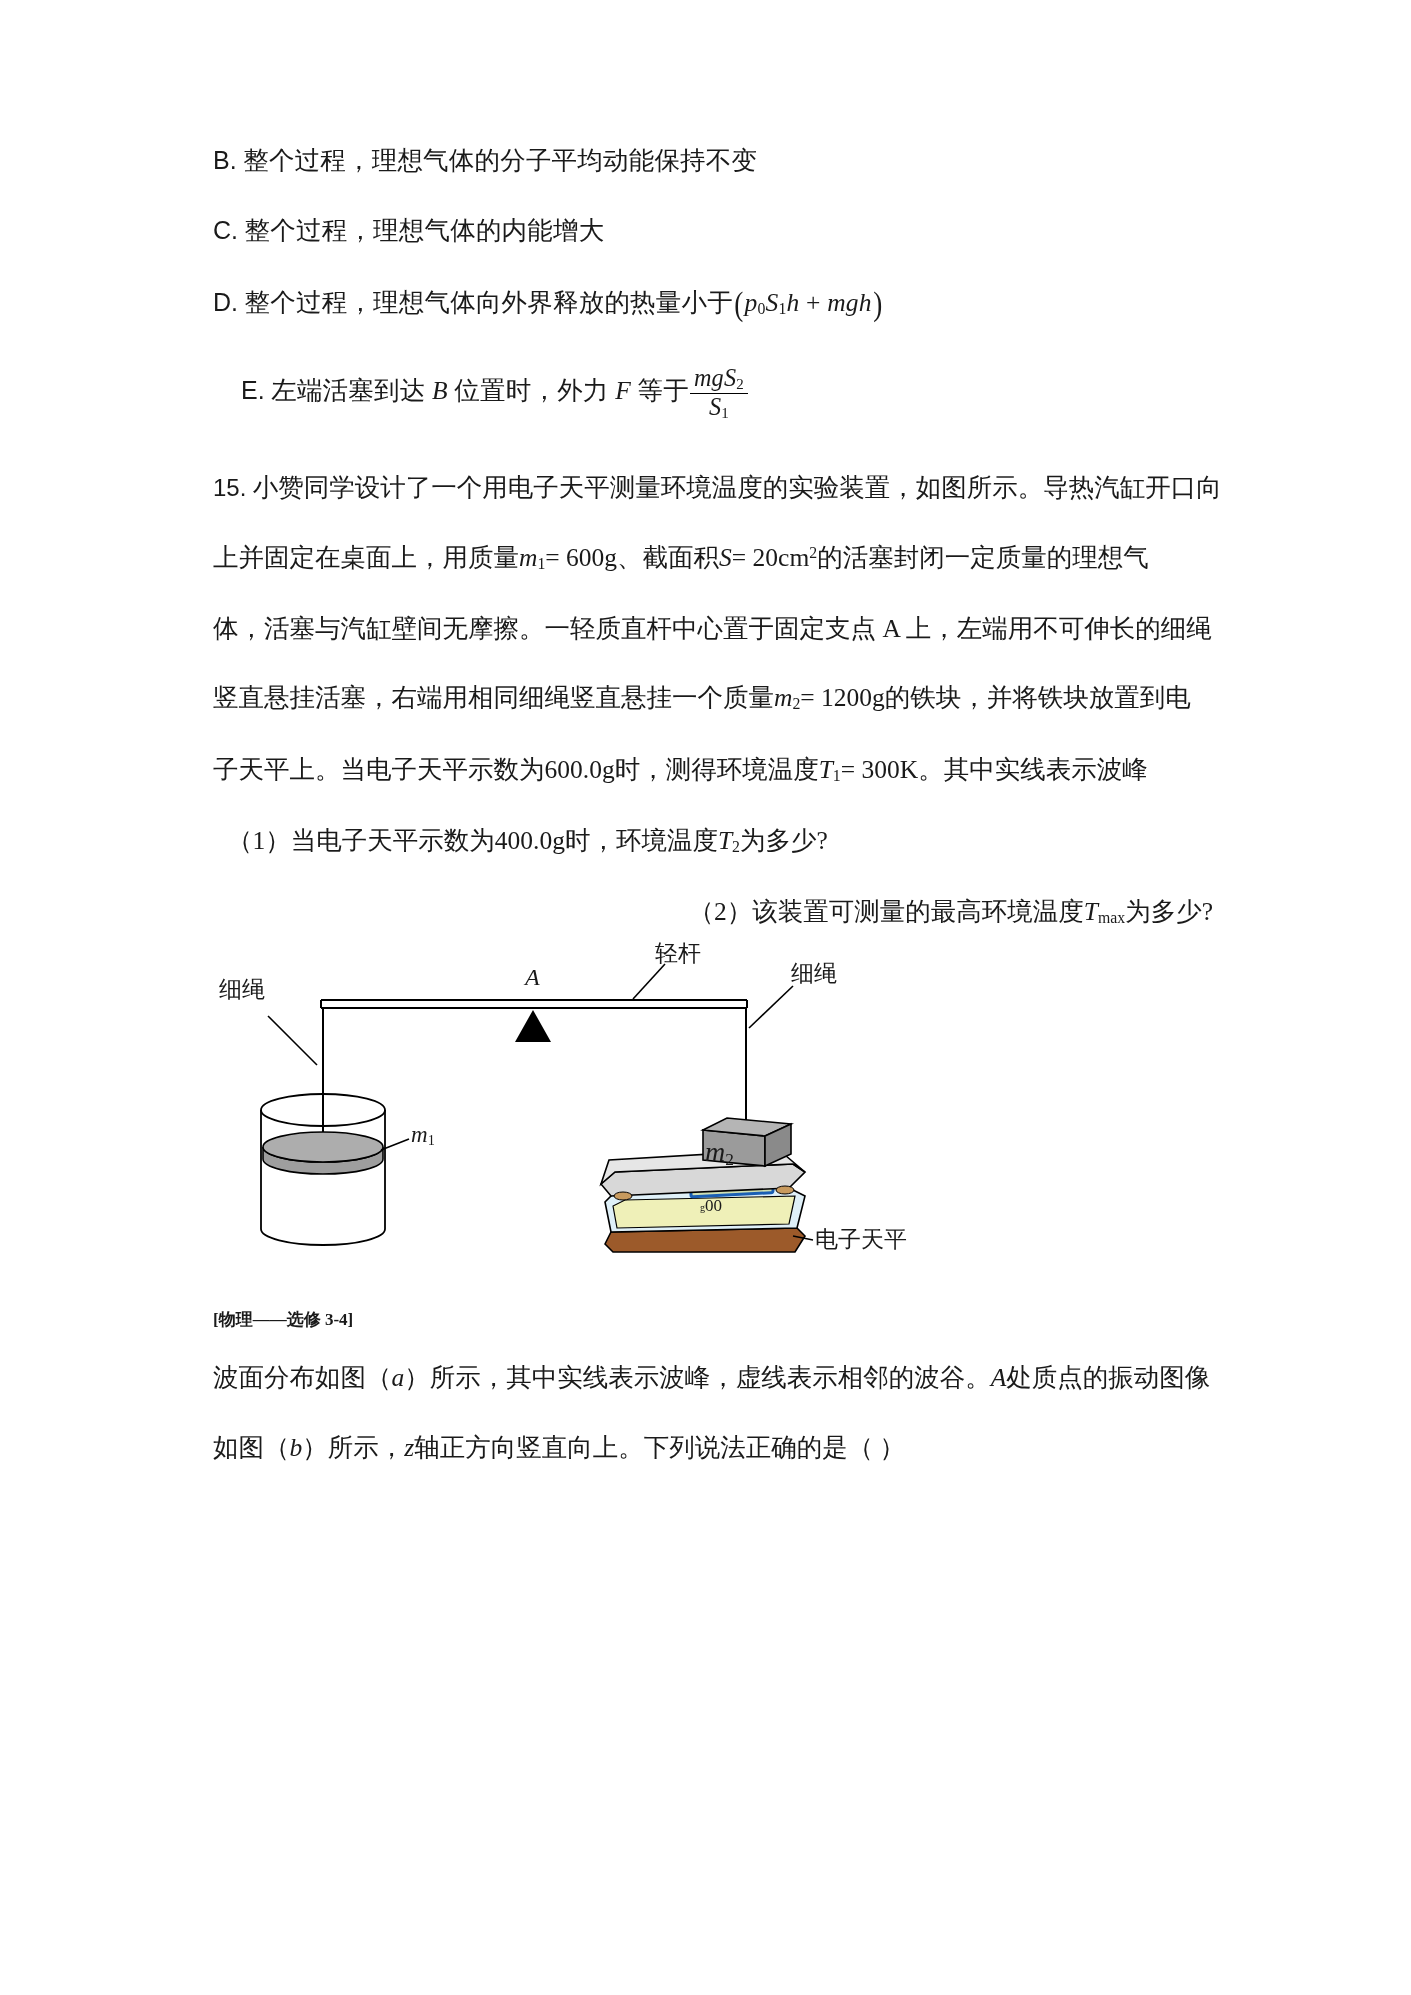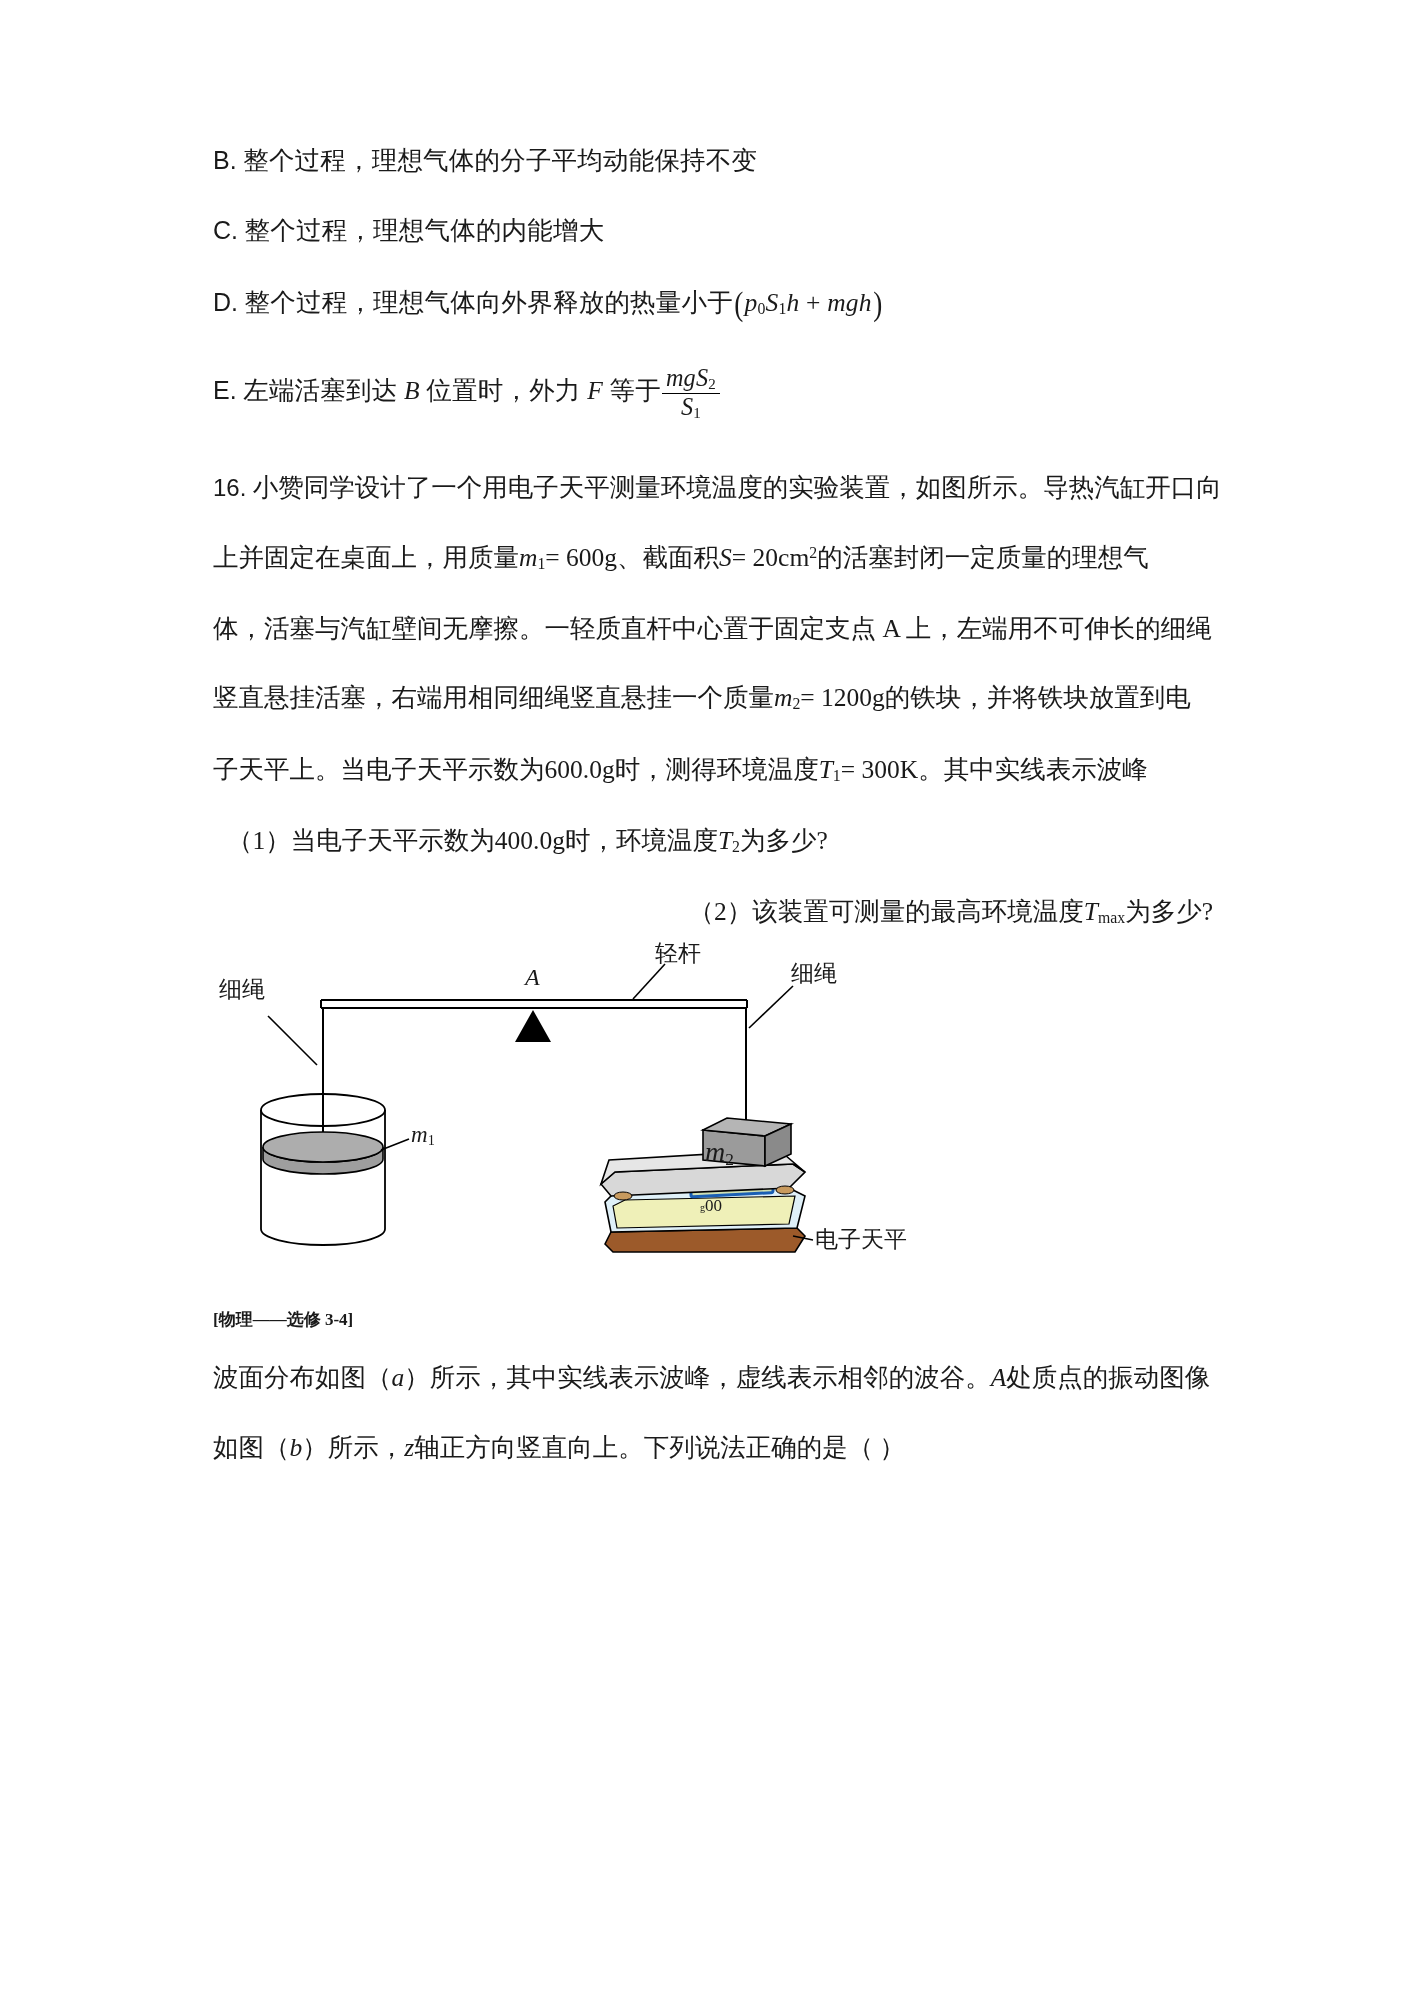--- a/index.html
+++ b/index.html
@@ -127,31 +127,31 @@
   <div class="opt-line">
     <span class="opt-label">C.</span>
     <span class="cn">整个过程，理想气体的内能增大</span>
   </div>
 
   <div class="opt-line">
     <span class="opt-label">D.</span>
     <span class="cn">整个过程，理想气体向外界释放的热量小于</span><span><span class="paren-big">(</span><span class="mi">p</span><sub class="sbn">0</sub><span class="mi">S</span><sub class="sbn">1</sub><span class="mi">h</span> + <span class="mi">mgh</span><span class="paren-big">)</span></span>
   </div>
 
-  <div class="opt-line" style="margin-bottom:54px;">
+  <div class="opt-line" style="margin-bottom:54px;margin-left:28px;">
     <span class="opt-label">E.</span>
     <span class="cn">左端活塞到达</span>
     <span class="mi">B</span>
     <span class="cn">位置时，外力</span>
     <span class="mi">F</span>
     <span class="cn">等于</span><span class="frac"><span class="num"><span class="mi">mgS</span><sub class="sbn">2</sub></span><span class="den"><span class="mi">S</span><sub class="sbn">1</sub></span></span>
   </div>
 
   <div class="body-line">
-    <span class="qnum">16.</span>
+    <span class="qnum">15.</span>
     <span class="cn">小赞同学设计了一个用电子天平测量环境温度的实验装置，如图所示。导热汽缸开口向</span>
   </div>
 
   <div class="body-line">
     <span class="cn">上并固定在桌面上，用质量</span><span class="mi">m</span><sub class="sbn">1</sub><span class="mn">= 600g</span><span class="cn">、截面积</span><span class="mi">S</span><span class="mn">= 20cm</span><sup class="sp">2</sup><span class="cn">的活塞封闭一定质量的理想气</span>
   </div>
 
   <div class="body-line">
     <span class="cn">体，活塞与汽缸壁间无摩擦。一轻质直杆中心置于固定支点 A 上，左端用不可伸长的细绳</span>
   </div>

